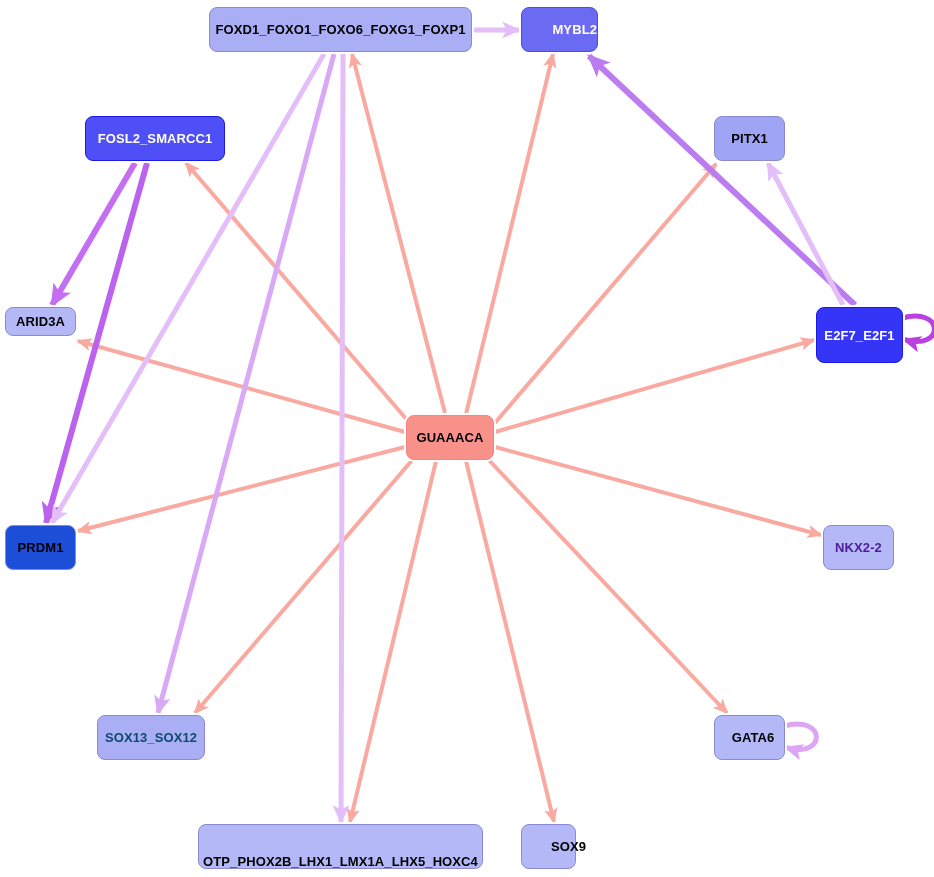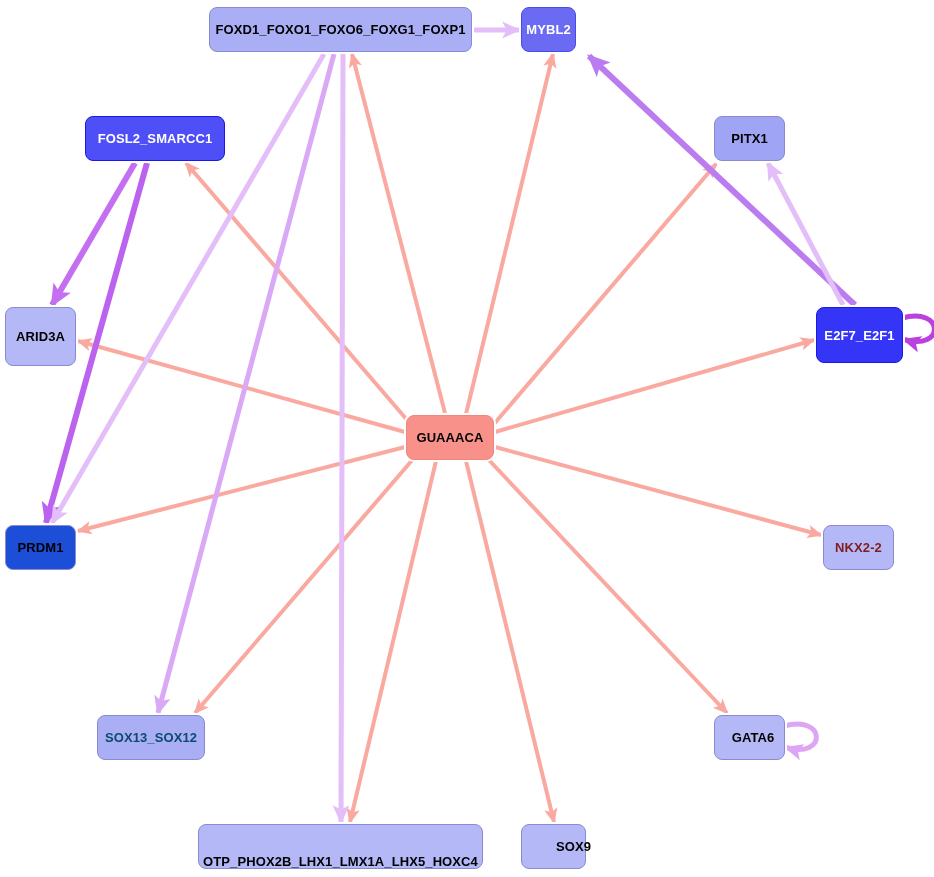--- a/index.html
+++ b/index.html
@@ -98,51 +98,51 @@
         <line x1="843" y1="305" x2="768" y2="163" stroke="#e3bef8" stroke-width="5" stroke-linecap="butt" marker-end="url(#arrow3)"></line>
         <path d="M 901 318.5 C 945 305.5, 945 351.5, 904 339.5" fill="none" stroke="#bb40e0" stroke-width="5" stroke-linecap="butt" marker-end="url(#arrow6)"></path>
         <path d="M 783 726.5 C 827 713.5, 827 759.5, 786 747.5" fill="none" stroke="#dda5f3" stroke-width="5" stroke-linecap="butt" marker-end="url(#arrow7)"></path>
       </g>
   </svg>
 
   <div id="nodes-layer">
       <div class="node" style="left: 209px; top: 7px; width: 263px; height: 45px; background: rgb(169, 174, 245); border-color: rgb(138, 138, 208);">
         <span class="node-label" style="color: rgb(0, 0, 0); font-size: 13px;">FOXD1_FOXO1_FOXO6_FOXG1_FOXP1</span>
       </div>
-      <div class="node" style="left: 521px; top: 7px; width: 55px; height: 45px; background: rgb(106, 106, 242); border-color: rgb(74, 74, 232);">
+      <div class="node" style="left: 521px; top: 7px; width: 77px; height: 45px; background: rgb(106, 106, 242); border-color: rgb(74, 74, 232); justify-content: flex-end;">
         <span class="node-label" style="color: rgb(255, 255, 255); font-size: 13px;">MYBL2</span>
       </div>
       <div class="node" style="left: 85px; top: 116px; width: 140px; height: 45px; background: rgb(79, 79, 247); border-color: rgb(26, 26, 224);">
         <span class="node-label" style="color: rgb(255, 255, 255); font-size: 13px;">FOSL2_SMARCC1</span>
       </div>
       <div class="node" style="left: 714px; top: 116px; width: 71px; height: 45px; background: rgb(159, 165, 244); border-color: rgb(138, 138, 208);">
         <span class="node-label" style="color: rgb(0, 0, 0); font-size: 13px;">PITX1</span>
       </div>
-      <div class="node" style="left: 5px; top: 307px; width: 71px; height: 59px; background: rgb(180, 184, 247); border-color: rgb(138, 138, 208);">
+      <div class="node" style="left: 5px; top: 307px; width: 71px; height: 29px; background: rgb(180, 184, 247); border-color: rgb(138, 138, 208);">
         <span class="node-label" style="color: rgb(0, 0, 0); font-size: 13px;">ARID3A</span>
       </div>
       <div class="node" style="left: 816px; top: 307px; width: 87px; height: 56px; background: rgb(53, 53, 248); border-color: rgb(26, 26, 224);">
         <span class="node-label" style="color: rgb(255, 255, 255); font-size: 13px;">E2F7_E2F1</span>
       </div>
       <div class="node" style="left: 406px; top: 415px; width: 88px; height: 45px; background: rgb(249, 145, 139); border-color: rgb(240, 134, 127);">
         <span class="node-label" style="color: rgb(0, 0, 0); font-size: 13px;">GUAAACA</span>
       </div>
       <div class="node" style="left: 5px; top: 525px; width: 71px; height: 45px; background: #1d4ed8; border-color: rgb(138, 138, 208);">
         <span class="node-label" style="color: rgb(0, 0, 0); font-size: 13px;">PRDM1</span>
       </div>
       <div class="node" style="left: 823px; top: 525px; width: 71px; height: 45px; background: rgb(180, 184, 247); border-color: rgb(138, 138, 208);">
-        <span class="node-label" style="color: #7f1d1d; font-size: 13px;">NKX2-2</span>
+        <span class="node-label" style="color: #4c1d95; font-size: 13px;">NKX2-2</span>
       </div>
       <div class="node" style="left: 97px; top: 715px; width: 108px; height: 45px; background: rgb(169, 174, 245); border-color: rgb(138, 138, 208);">
         <span class="node-label" style="color: #0c4a6e; font-size: 13px;">SOX13_SOX12</span>
       </div>
       <div class="node" style="left: 714px; top: 715px; width: 71px; height: 45px; background: rgb(180, 184, 247); border-color: rgb(138, 138, 208);">
         <span class="node-label" style="color: rgb(0, 0, 0); font-size: 13px; margin-left: 7px;">GATA6</span>
       </div>
       <div class="node" style="left: 198px; top: 824px; width: 285px; height: 45px; background: rgb(180, 184, 247); border-color: rgb(138, 138, 208); align-items: flex-end;">
         <span class="node-label" style="color: rgb(0, 0, 0); font-size: 13px;">OTP_PHOX2B_LHX1_LMX1A_LHX5_HOXC4</span>
       </div>
-      <div class="node" style="left: 521px; top: 824px; width: 65px; height: 45px; background: rgb(180, 184, 247); border-color: rgb(138, 138, 208); padding-left: 40px;">
+      <div class="node" style="left: 521px; top: 824px; width: 55px; height: 45px; background: rgb(180, 184, 247); border-color: rgb(138, 138, 208); padding-left: 40px;">
         <span class="node-label" style="color: rgb(0, 0, 0); font-size: 13px;">SOX9</span>
       </div>
     </div>
 
 </div>
 
 </body></html>

